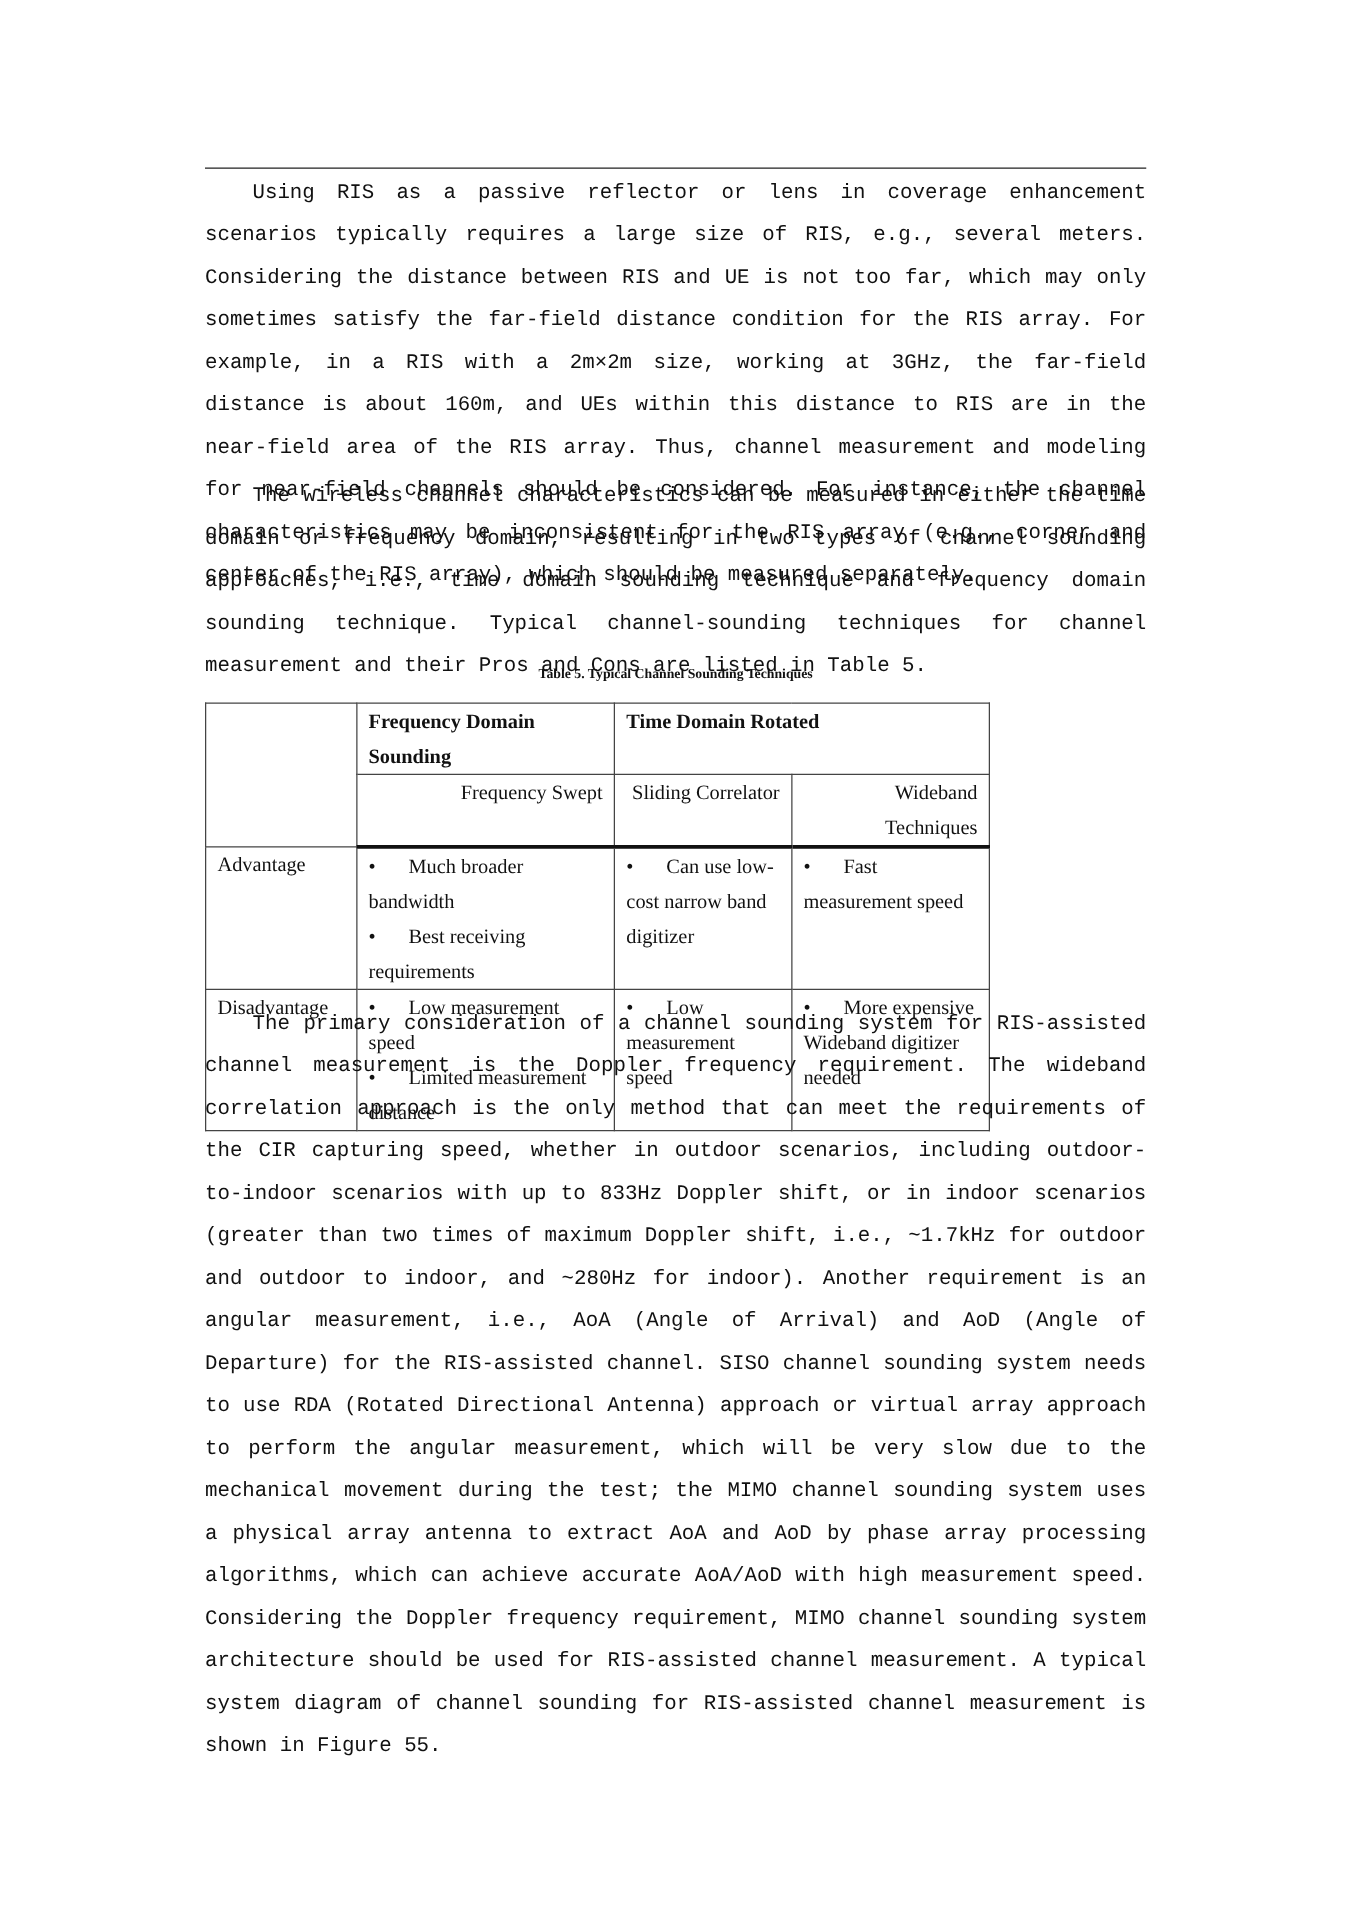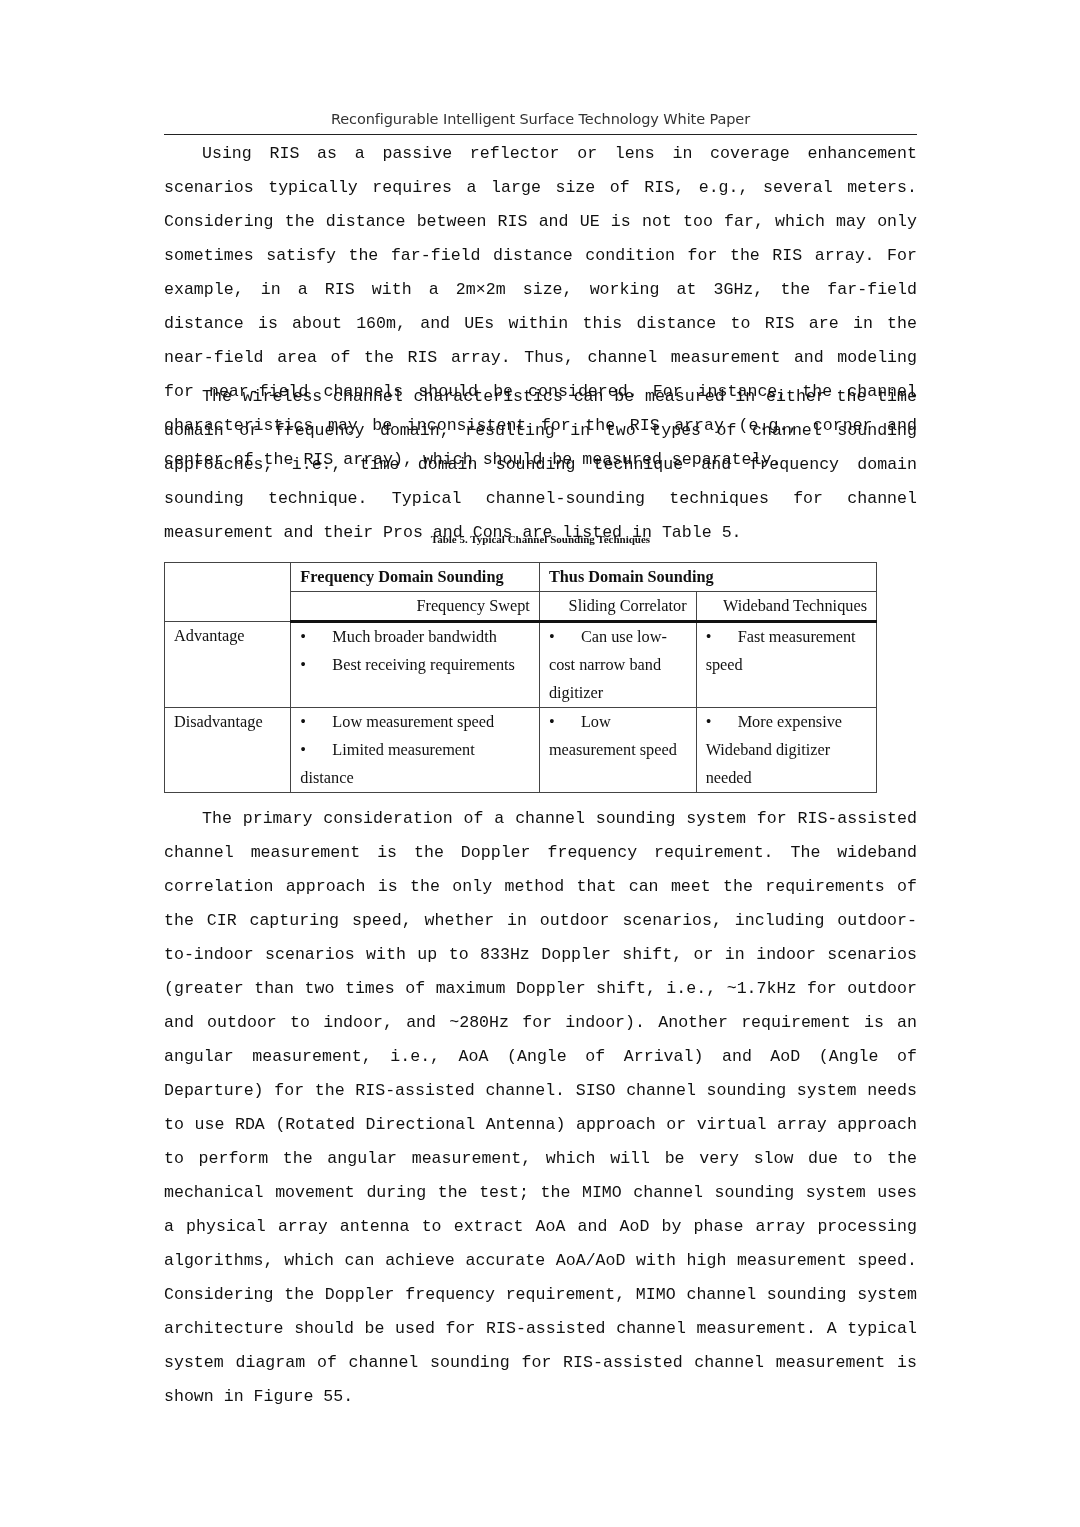--- a/index.html
+++ b/index.html
@@ -23,21 +23,21 @@
   .body-text p { margin: 0; text-indent: 38px; }
   #para1 { top: 137px; }
   #para2 { top: 380px; }
   #para3 { top: 802px; }
   .table-caption {
     position: absolute; left: 164px; width: 753px; top: 533px;
     text-align: center; font-family: "Liberation Serif", serif;
     font-weight: bold; font-size: 11px; color: #111;
   }
   table.tbl {
-    position: absolute; left: 164px; top: 562px; width: 713px;
+    position: absolute; left: 164px; top: 562px; width: 628px;
     border-collapse: collapse;
     font-family: "Liberation Serif", serif; font-size: 16.3px; color: #111;
   }
   table.tbl td {
     border: 1px solid #444; vertical-align: top; padding: 0 9px;
     line-height: 28px;
   }
   table.tbl td.bold { font-weight: bold; }
   table.tbl tr.sub td { border-bottom: 3px solid #111; text-align: right; }
   .col0 { width: 110px; }
@@ -49,39 +49,38 @@
   .page-number {
     position: absolute; left: 0; width: 1080px; top: 1416px;
     text-align: center; font-family: "DejaVu Sans", sans-serif;
     font-size: 14px; color: #444;
   }
 </style>
 </head>
 <body>
 
 <div class="page">
-  <div class="header-title">Reconfigurable Intelligent Surface Technology White Paper</div>
   <div class="header-rule"></div>
 
   <div class="body-text" id="para1">
     <p>Using RIS as a passive reflector or lens in coverage enhancement scenarios typically requires a large size of RIS, e.g., several meters. Considering the distance between RIS and UE is not too far, which may only sometimes satisfy the far-field distance condition for the RIS array. For example, in a RIS with a 2m×2m size, working at 3GHz, the far-field distance is about 160m, and UEs within this distance to RIS are in the near-field area of the RIS array. Thus, channel measurement and modeling for near-field channels should be considered. For instance, the channel characteristics may be inconsistent for the RIS array (e.g., corner and center of the RIS array), which should be measured separately.</p>
   </div>
 
   <div class="body-text" id="para2">
     <p>The wireless channel characteristics can be measured in either the time domain or frequency domain, resulting in two types of channel sounding approaches, i.e., time domain sounding technique and frequency domain sounding technique. Typical channel-sounding techniques for channel measurement and their Pros and Cons are listed in Table 5.</p>
   </div>
 
   <div class="table-caption">Table 5. Typical Channel Sounding Techniques</div>
 
   <table class="tbl">
     <tbody>
         <tr>
       <td class="col0" rowspan="2"></td>
       <td class="col1 bold">Frequency Domain Sounding</td>
-      <td class="bold" colspan="2">Thus Domain Sounding</td>
+      <td class="bold" colspan="2">Time Domain Rotated</td>
     </tr>
     <tr class="sub">
       <td class="col1">Frequency Swept</td>
       <td class="col2">Sliding Correlator</td>
       <td class="col3">Wideband Techniques</td>
     </tr>
     <tr>
       <td class="col0">Advantage</td>
       <td class="col1">
         <span class="bullet-line"><span class="bullet">•</span><span>Much broader bandwidth</span></span>

